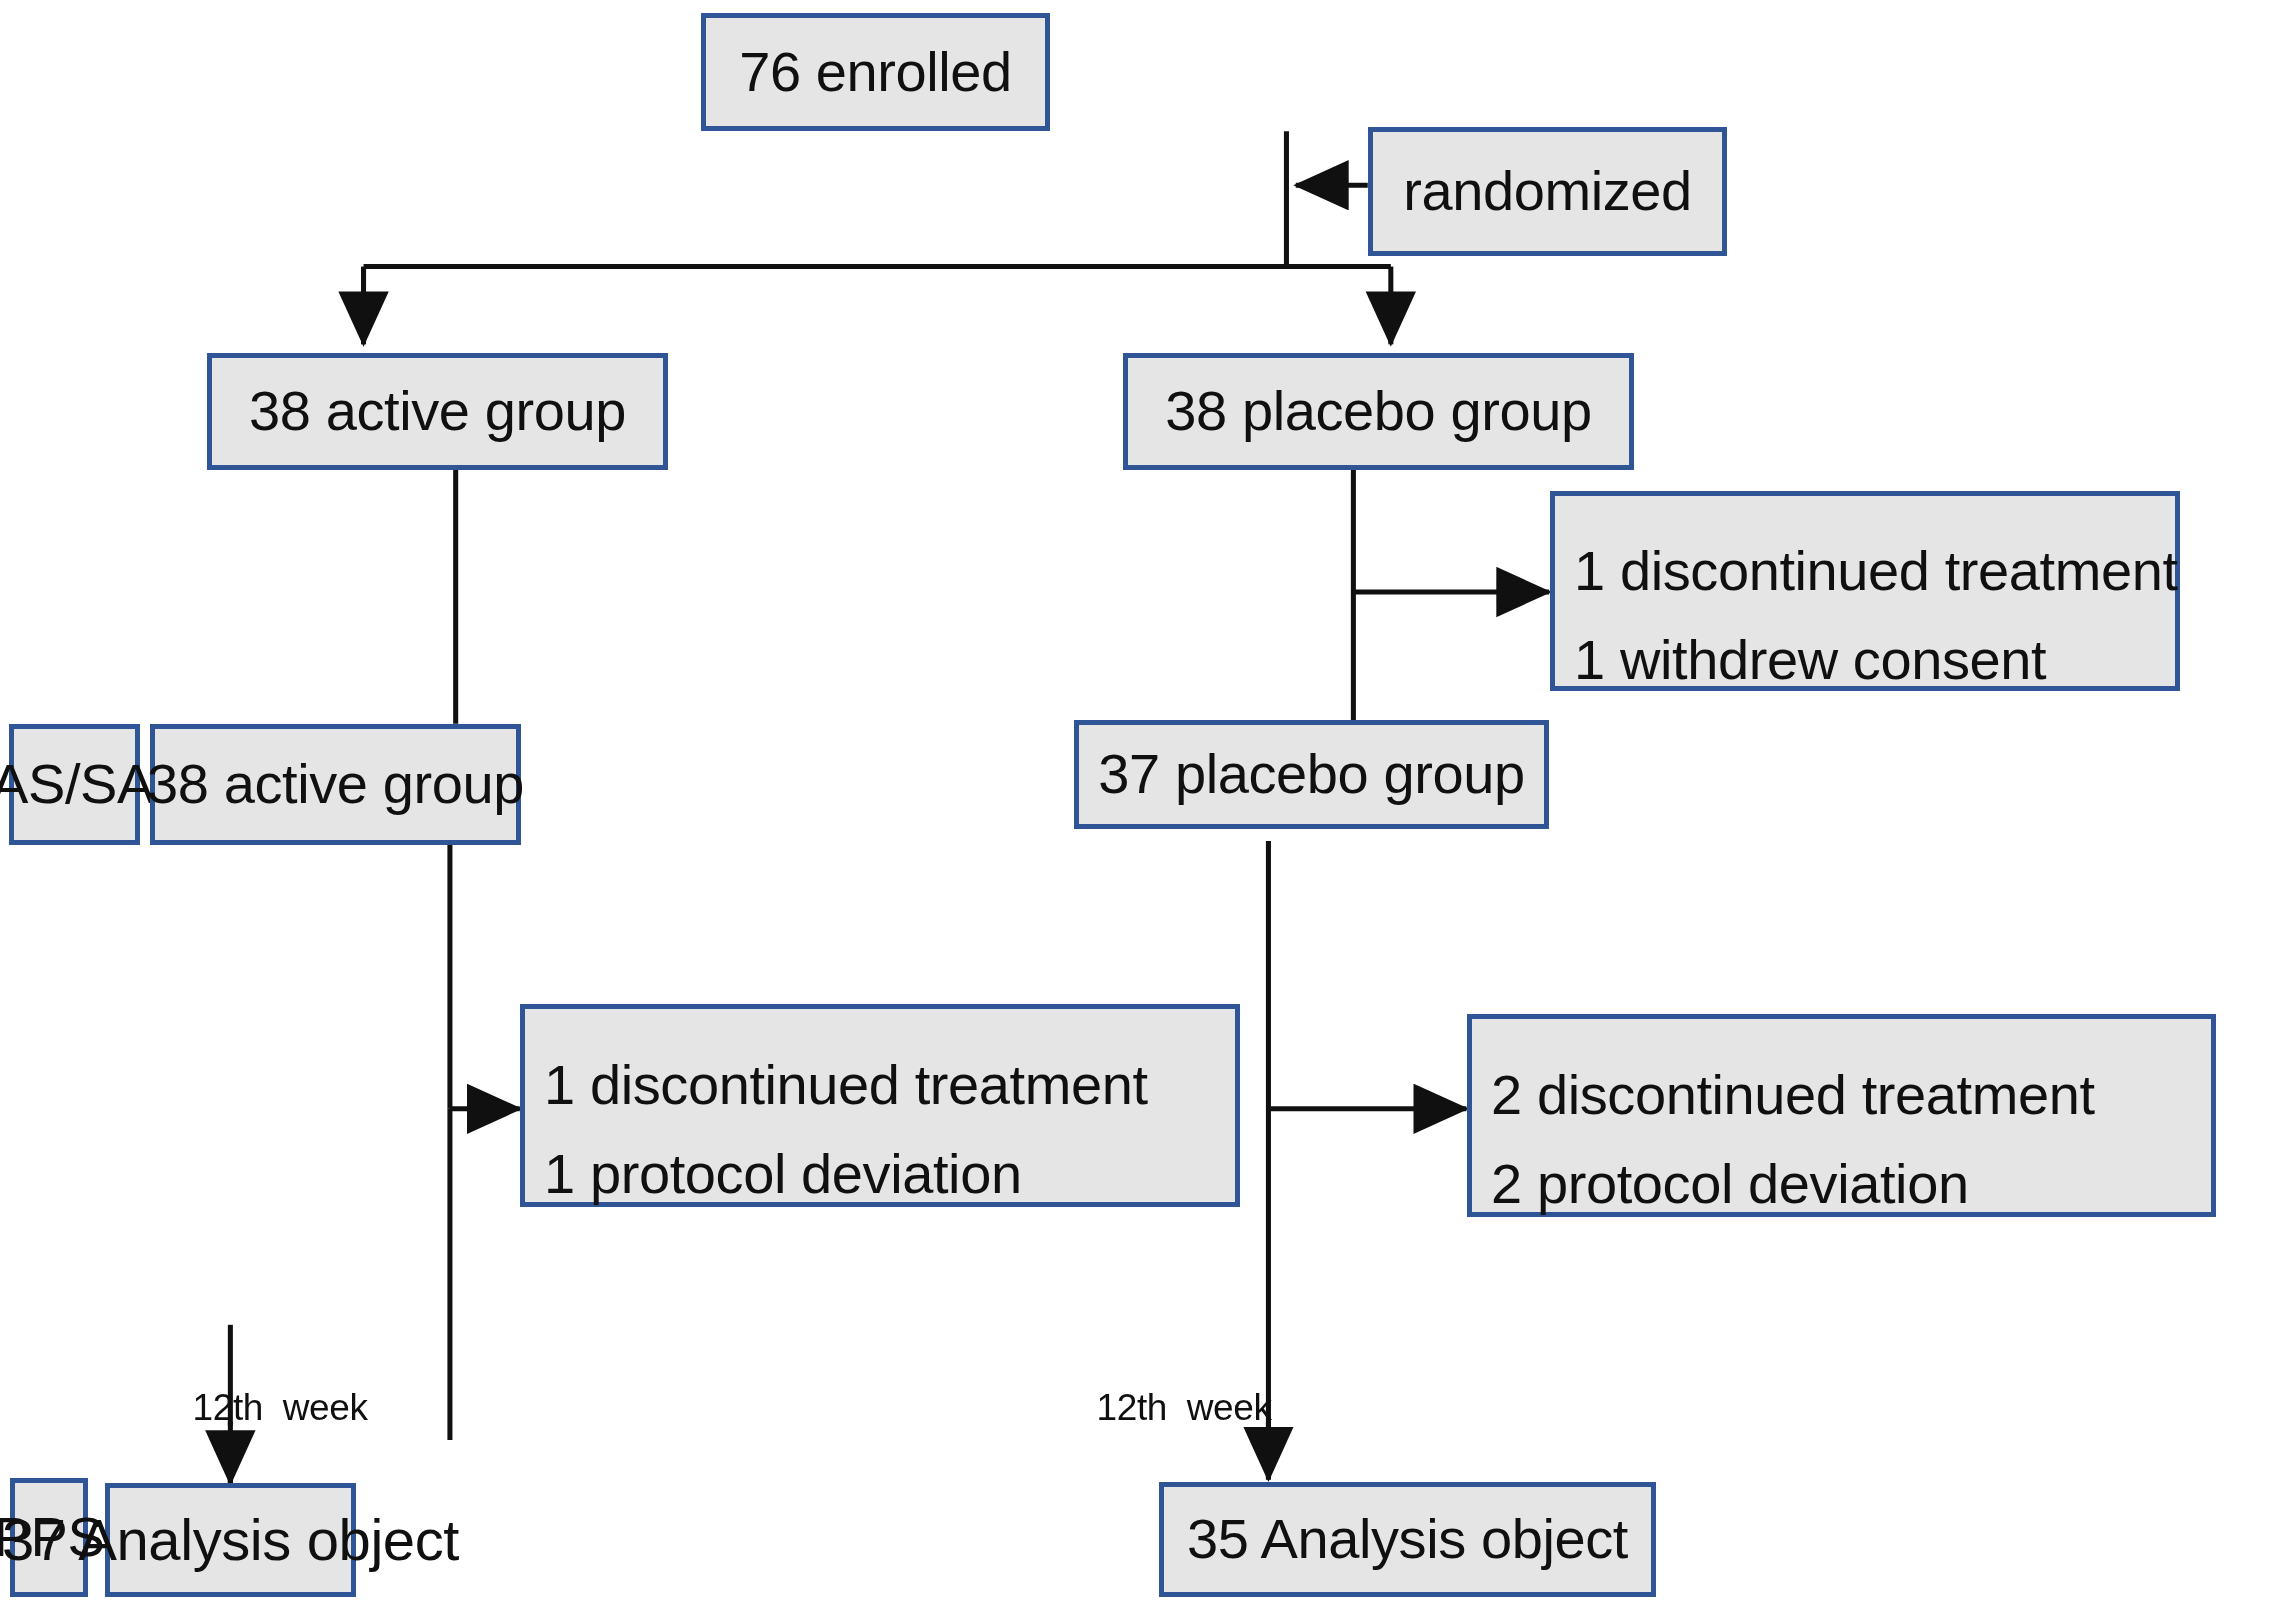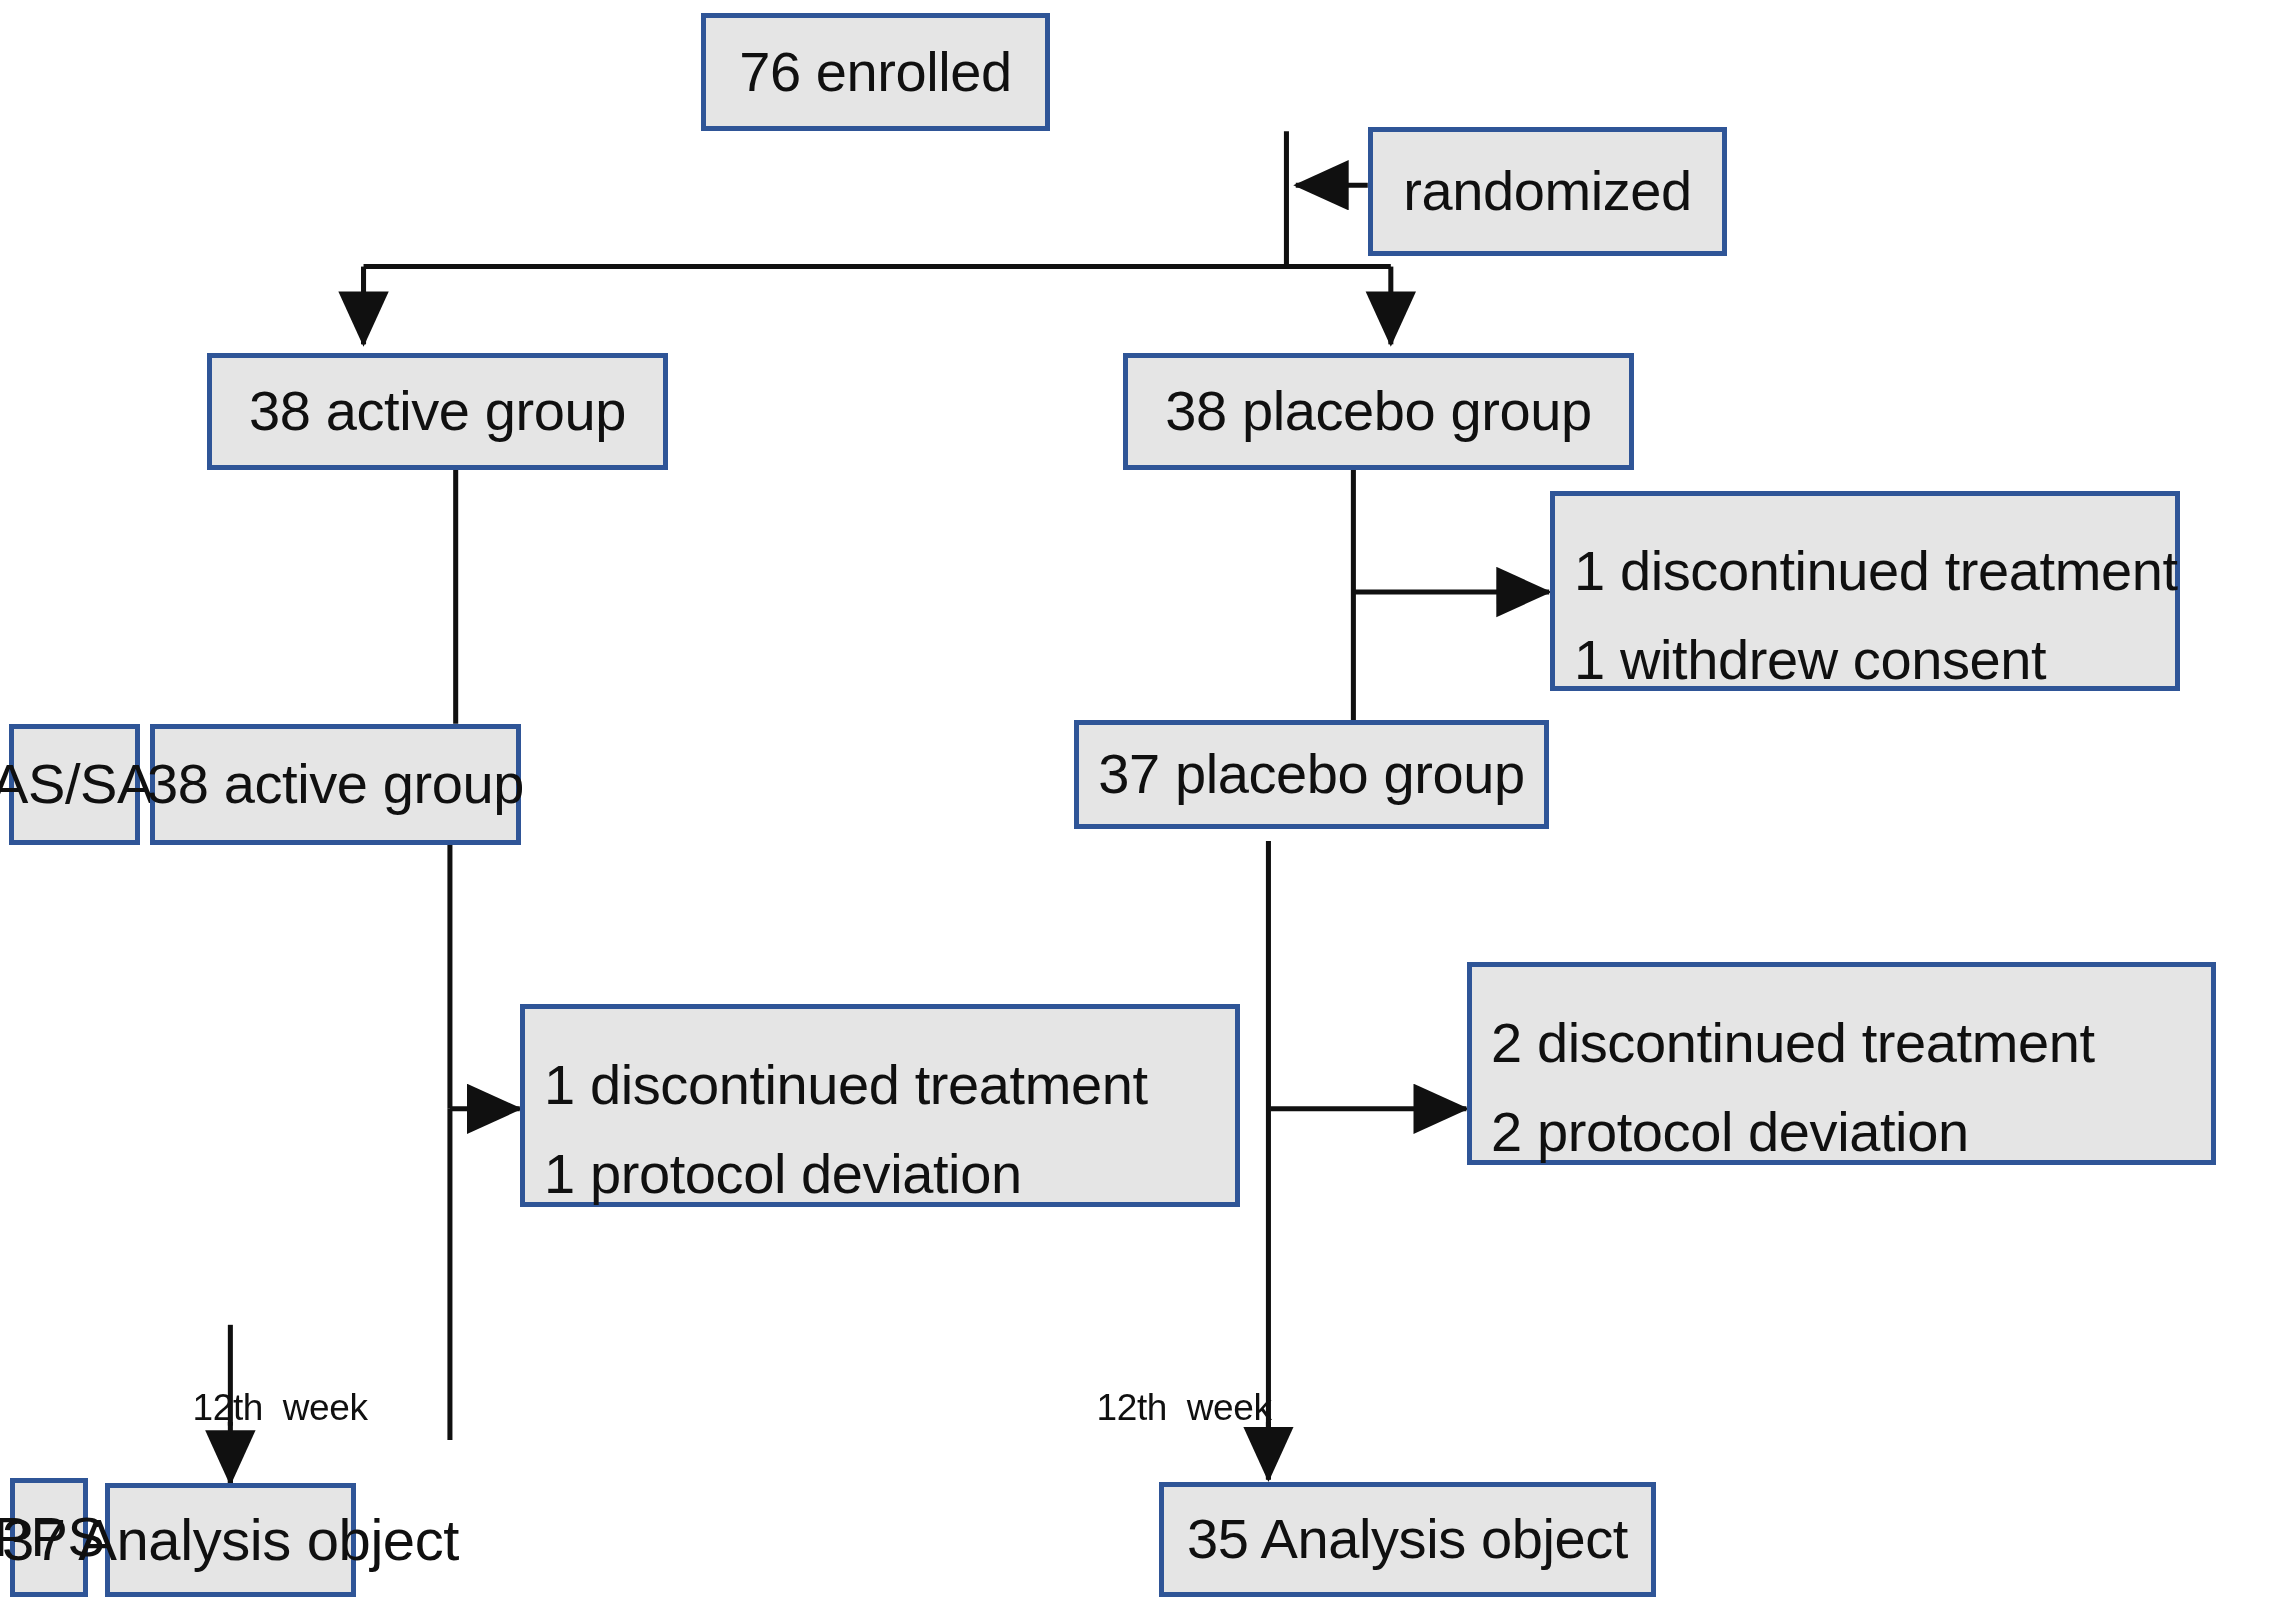--- a/index.html
+++ b/index.html
@@ -125,21 +125,21 @@
 
   <div class="node center" style="left:1074px;top:720px;width:475px;height:109px;">
     <span class="line">37 placebo group</span>
   </div>
 
   <div class="node two" style="left:520px;top:1004px;width:720px;height:203px;">
     <span class="line">1 discontinued treatment</span>
     <span class="line">1 protocol deviation</span>
   </div>
 
-  <div class="node two" style="left:1467px;top:962px;width:749px;height:203px;">
+  <div class="node two" style="left:1467px;top:1014px;width:749px;height:203px;">
     <span class="line">2 discontinued treatment</span>
     <span class="line">2 protocol deviation</span>
   </div>
 
   <div class="freelabel" style="left:153px;top:1345px;">
     <span>12th  week</span>
   </div>
   <div class="freelabel" style="left:1057px;top:1345px;">
     <span>12th  week</span>
   </div>

